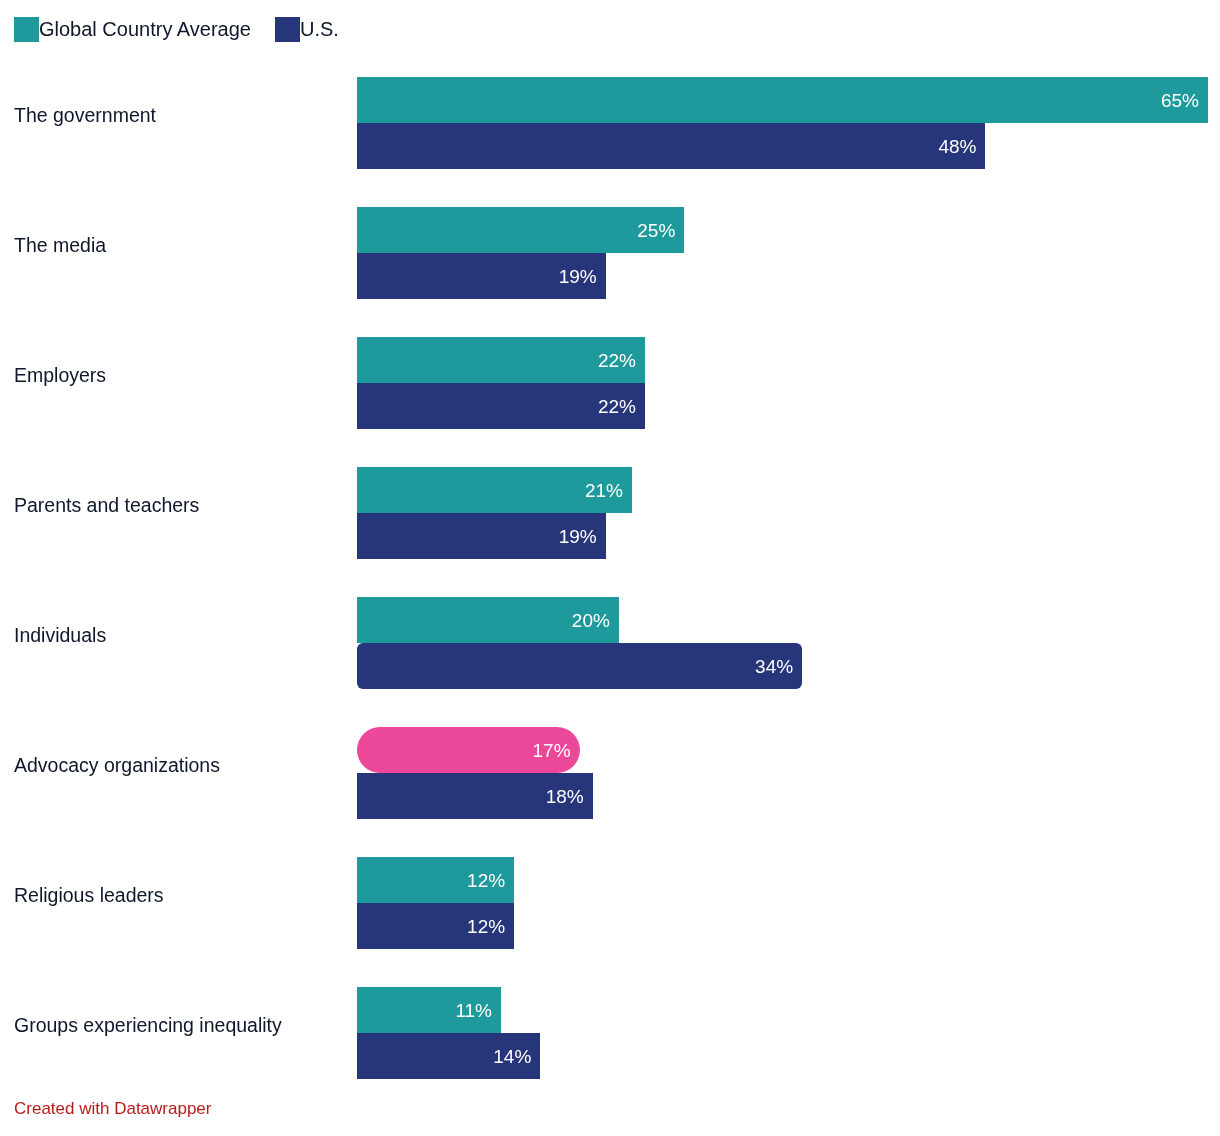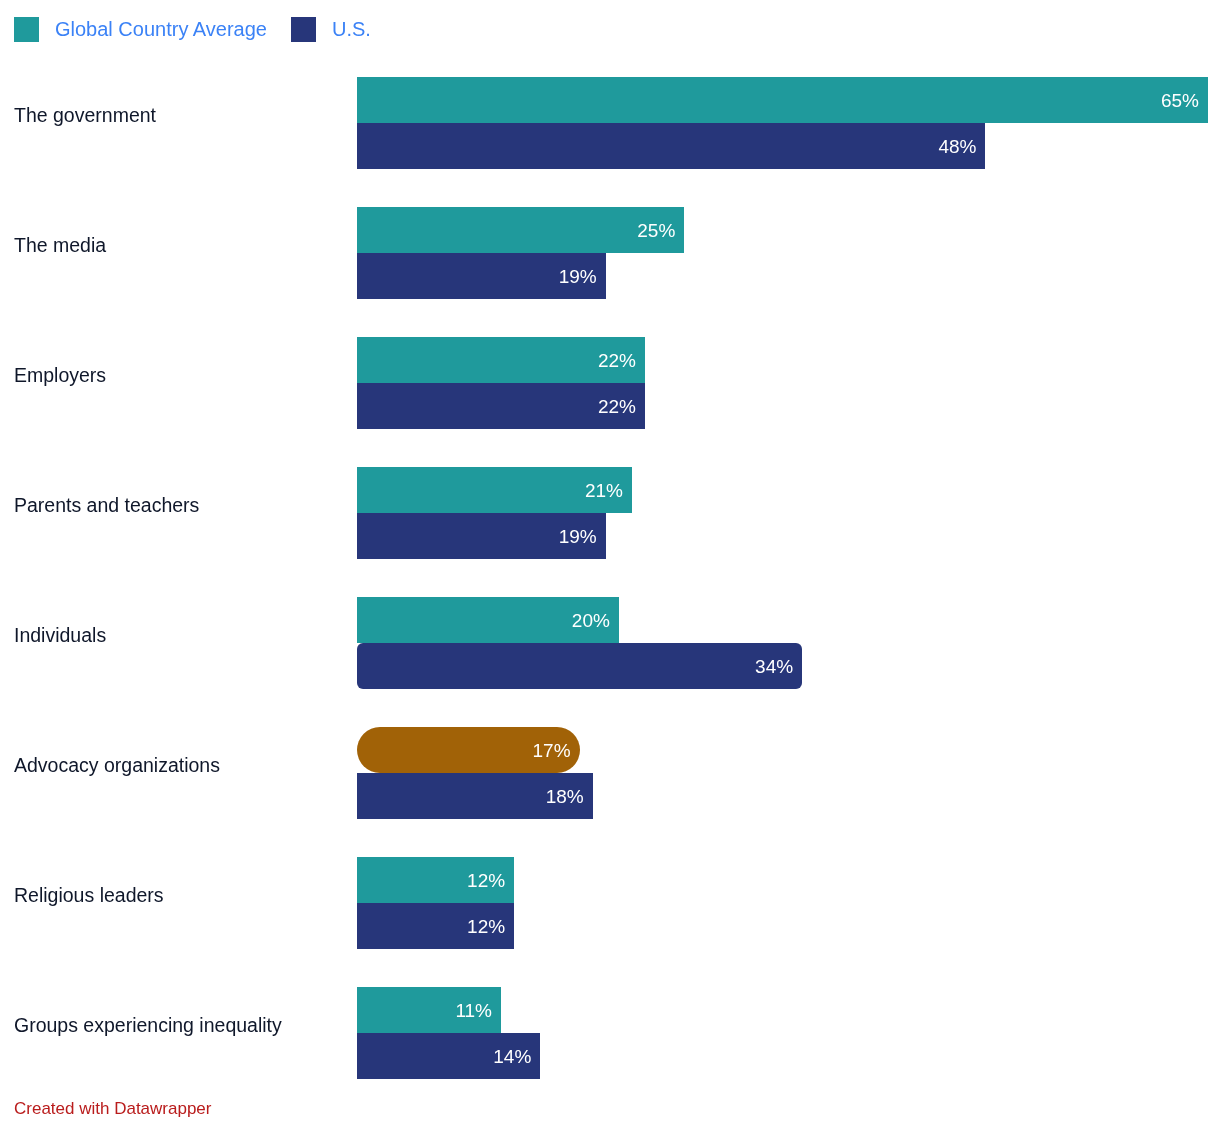--- a/index.html
+++ b/index.html
@@ -30,24 +30,24 @@
     display: flex;
     align-items: center;
     margin-right: 24px;
   }
   .legend-swatch {
     width: 25px;
     height: 25px;
     flex: 0 0 auto;
   }
   .legend-label {
-    margin-left: 16px;
+    margin-left: 0;
     font-size: 20px;
     line-height: 25px;
-    color: #3b82f6;
+    color: #0f172a;
     white-space: nowrap;
   }
 
   
   #chart {
     position: absolute;
     left: 0;
     top: 0;
     width: 1220px;
     height: 1090px;
@@ -174,21 +174,21 @@
           <span class="bar-value">20%</span>
         </div>
         <div class="bar series-1" style="width: 445.138px; background: rgb(39, 54, 122); border-radius: 6px;">
           <span class="bar-value">34%</span>
         </div>
       </div>
     </div>
     <div class="group" style="top: 719px;">
       <div class="cat-label">Advocacy organizations</div>
       <div class="bars">
-        <div class="bar series-0" style="width: 222.569px; background: #a16207; border-radius: 23px;">
+        <div class="bar series-0" style="width: 222.569px; background: #ec4899; border-radius: 23px;">
           <span class="bar-value">17%</span>
         </div>
         <div class="bar series-1" style="width: 235.662px; background: rgb(39, 54, 122);">
           <span class="bar-value">18%</span>
         </div>
       </div>
     </div>
     <div class="group" style="top: 849px;">
       <div class="cat-label">Religious leaders</div>
       <div class="bars">

